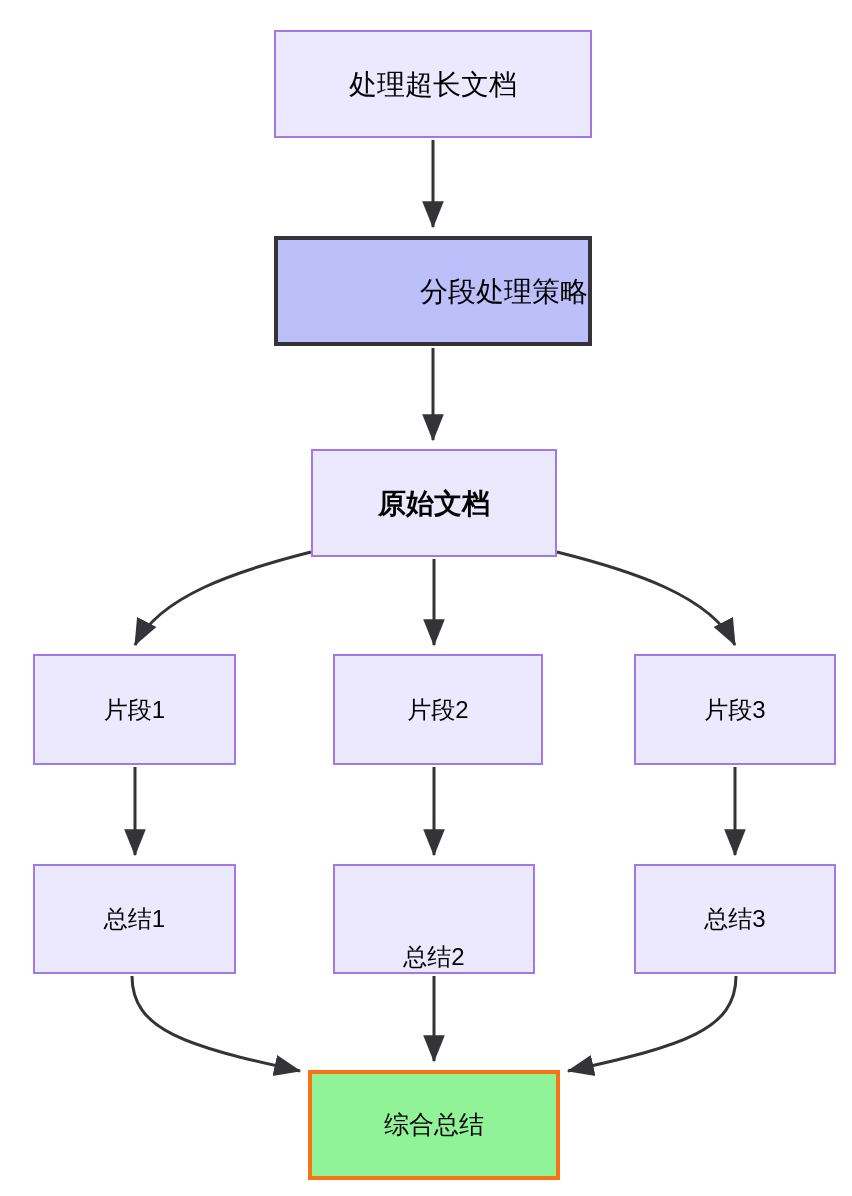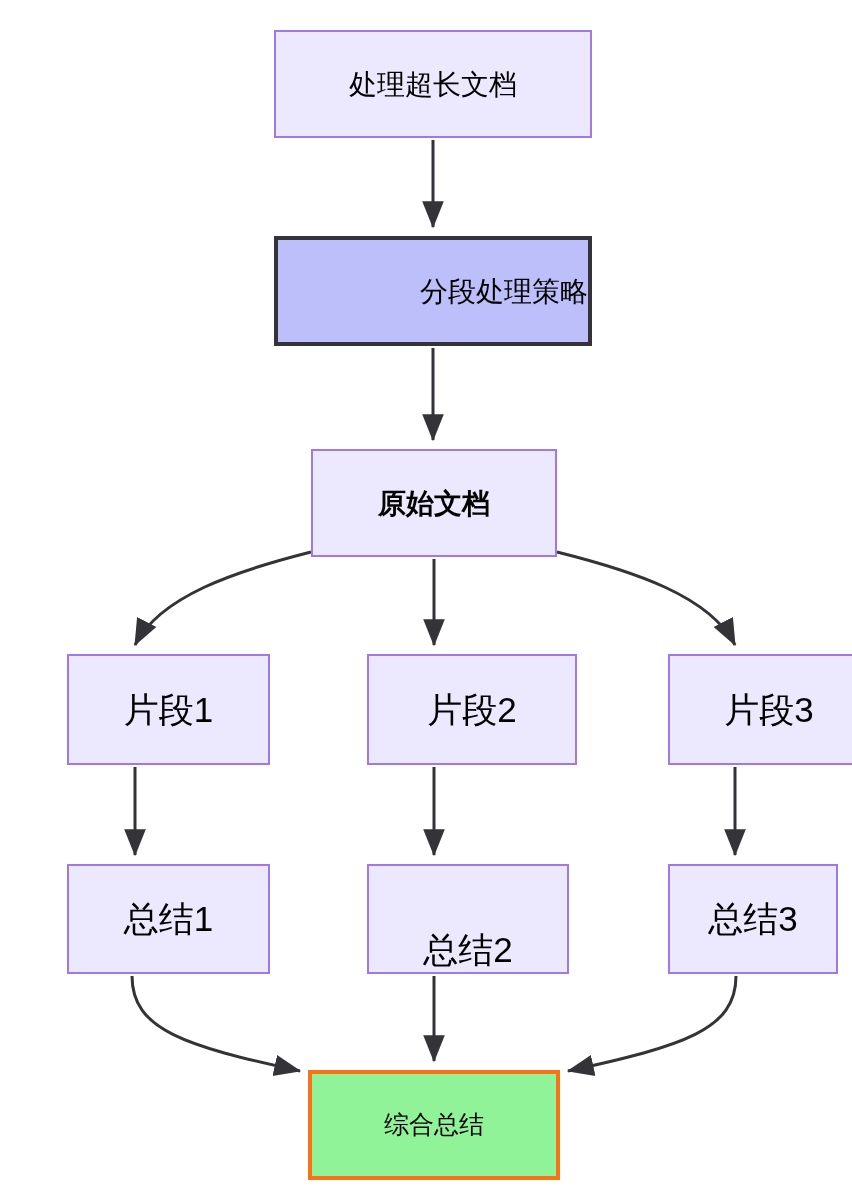--- a/index.html
+++ b/index.html
@@ -53,22 +53,21 @@
     font-size: 28px;
     justify-content: flex-end;
   }
   
   .node.style-result {
     background: #90f397;
     border: 4px solid #f97316;
     font-size: 25px;
   }
   .node.size-small {
-    font-size: 35px;
-    margin-left: 34px;
+    font-size: 24px;
   }
 </style>
 </head>
 <body>
 
 <div id="diagram-root">
 
   <svg id="edge-layer" width="852" height="1196" viewBox="0 0 852 1196" xmlns="http://www.w3.org/2000/svg">
     <defs>
       <marker id="arrowhead" markerWidth="10" markerHeight="10" refX="8.6" refY="4" orient="auto" markerUnits="strokeWidth">
@@ -124,21 +123,21 @@
   </div>
 
   <div class="node style-light size-small" style="left:33px; top:864px; width:203px; height:110px;">
     <span class="node-label">总结1</span>
   </div>
 
   <div class="node style-light size-small" style="left:333px; top:864px; width:202px; height:110px;align-items:flex-end;">
     <span class="node-label">总结2</span>
   </div>
 
-  <div class="node style-light size-small" style="left:634px; top:864px; width:170px; height:110px;align-items:center;">
+  <div class="node style-light size-small" style="left:634px; top:864px; width:202px; height:110px;align-items:center;">
     <span class="node-label">总结3</span>
   </div>
 
   <div class="node style-result" style="left:308px; top:1070px; width:252px; height:110px;">
     <span class="node-label">综合总结</span>
   </div>
 
 </div>
 
 </body></html>

